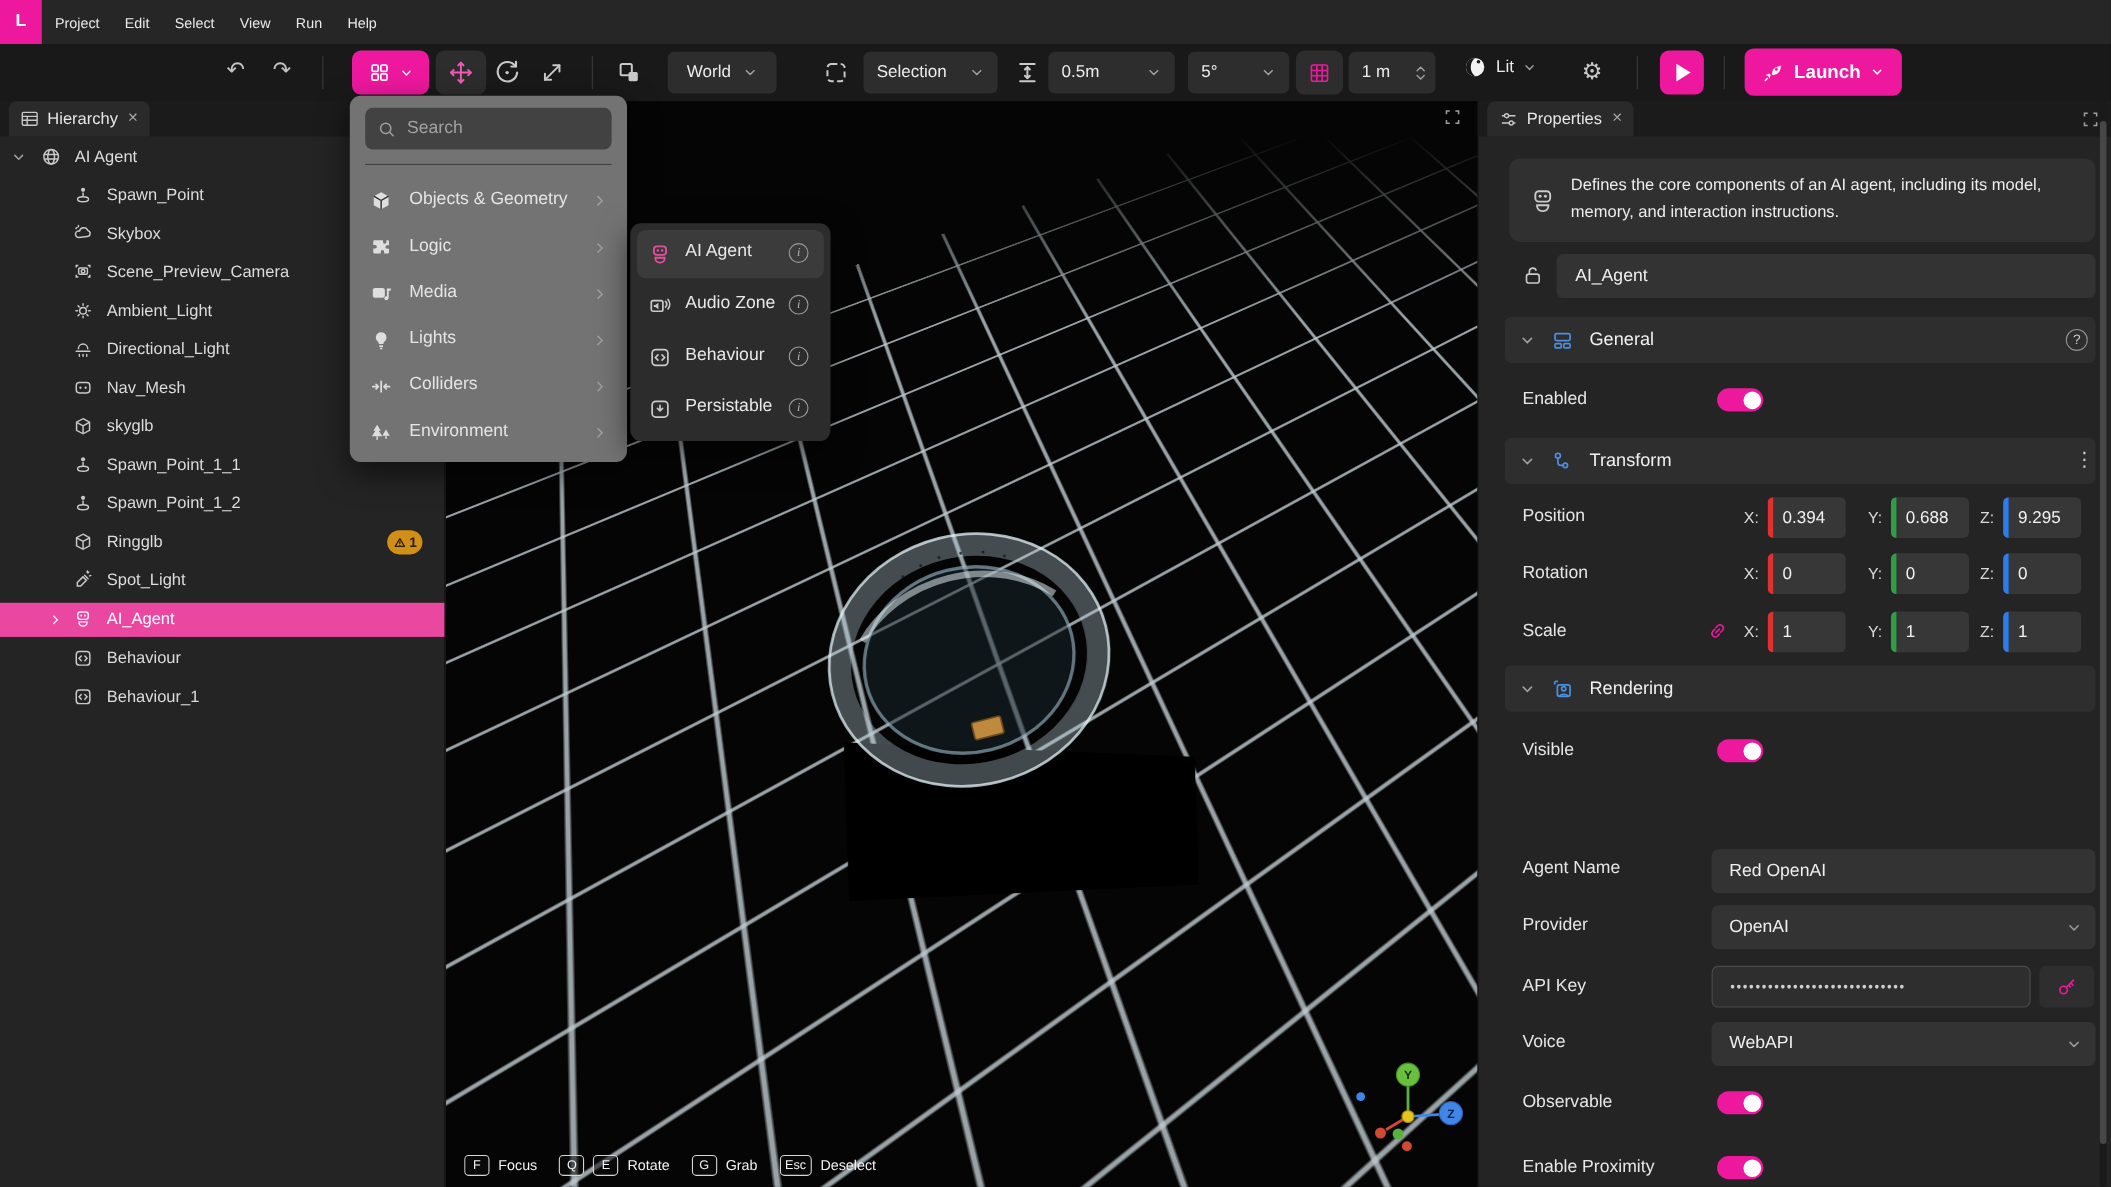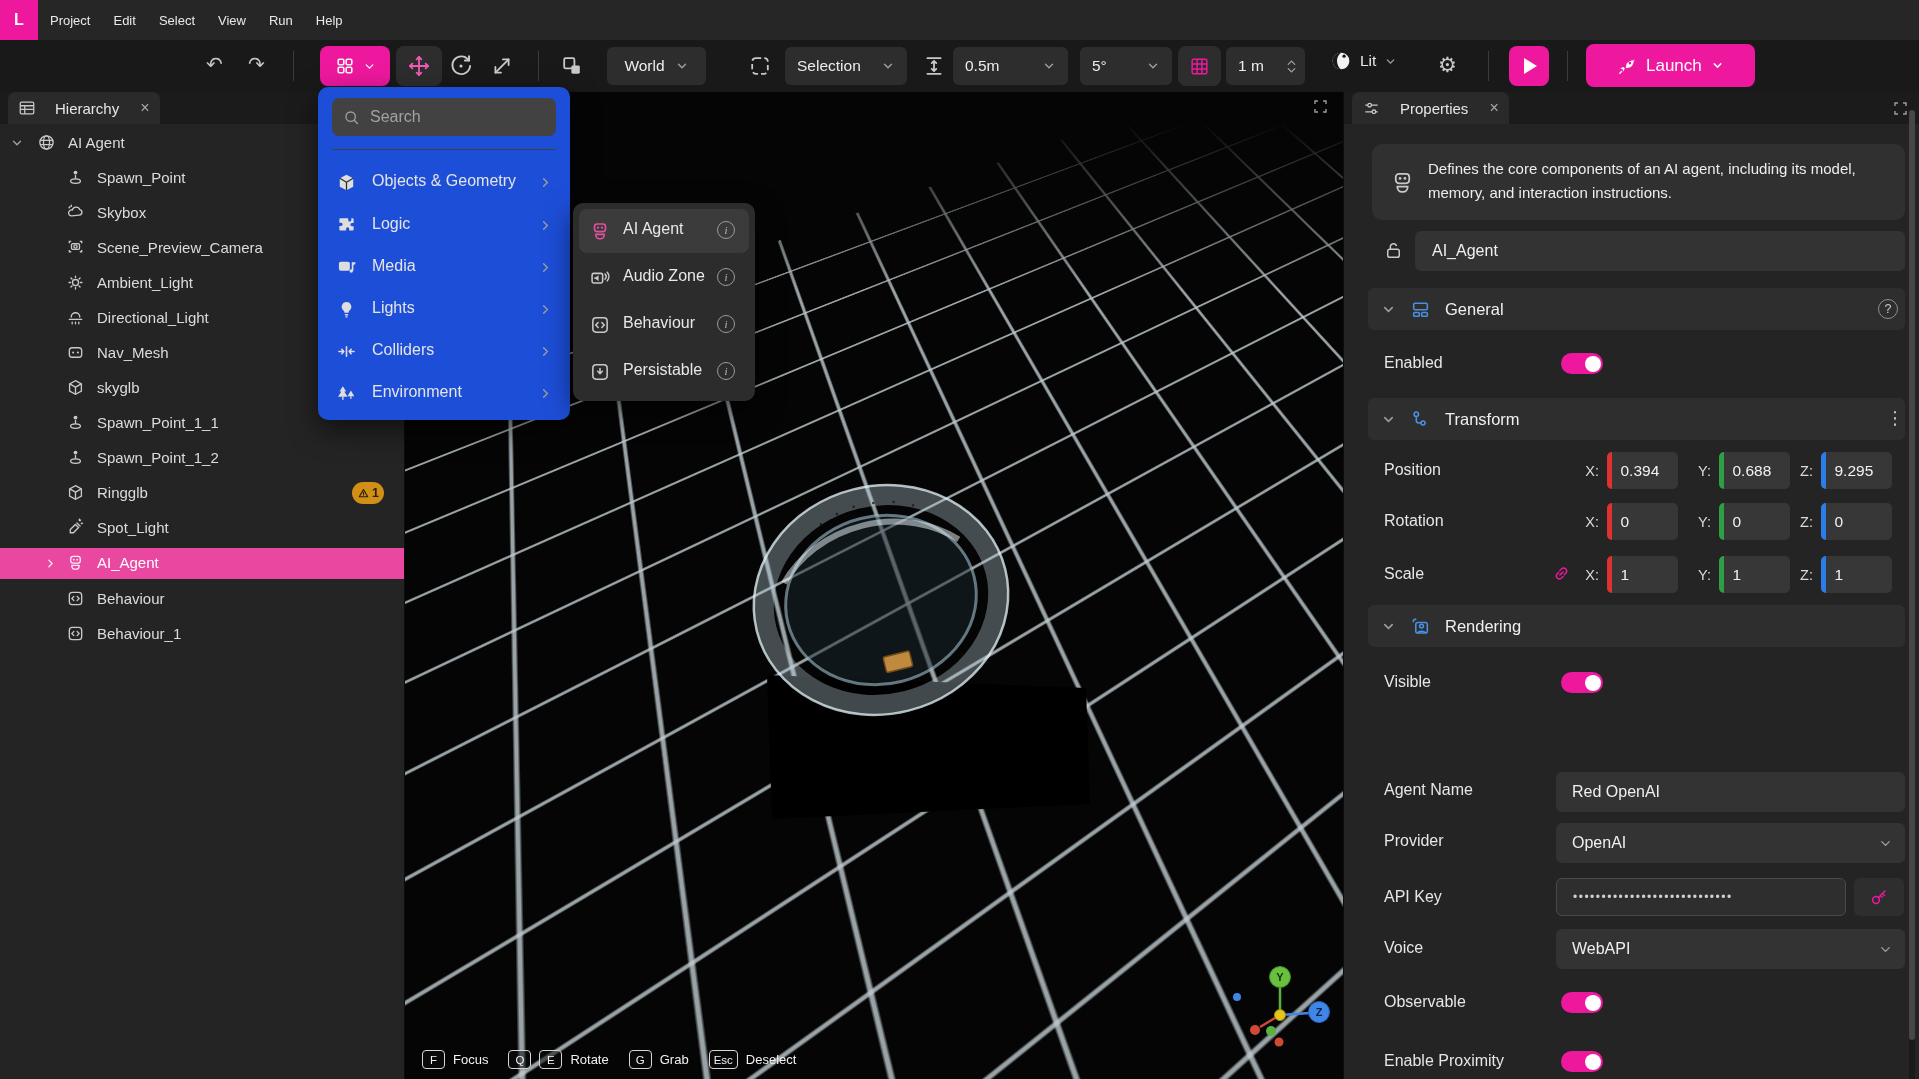--- a/index.html
+++ b/index.html
@@ -19,30 +19,30 @@
   .menubar{left:0;top:0;width:1919px;height:40px;background:#262626;display:flex;align-items:center;}
   .logo{width:38px;height:40px;background:#ee189e;color:#fff;font-weight:bold;font-size:16px;display:flex;align-items:center;justify-content:center;}
   .mitem{margin-left:23px;color:#e9e9e9;font-size:13px;cursor:default;}
   .toolbar{left:0;top:40px;width:1919px;height:52px;background:#191919;}
   .vdiv{width:1px;height:30px;background:#3a3a3a;top:51px;}
   .chip{height:38px;background:#2d2d2d;border-radius:6px;display:flex;align-items:center;padding:0 12px;gap:10px;box-sizing:border-box;font-size:15.5px;color:#ececec;top:47px;}
   .toolbtn{height:40px;border-radius:8px;display:flex;align-items:center;justify-content:center;top:46px;}
   .pink-btn{background:#ee189e;}
   .grey-btn{background:#2d2d2d;}
   .spin{display:flex;flex-direction:column;gap:1px;margin-left:2px;}
-  .launch{background:#ee189e;color:#fff;font-weight:normal;font-size:17px;border-radius:8px;display:flex;align-items:center;gap:9px;padding:0 31px;height:43px;top:44px;}
+  .launch{background:#ee189e;color:#fff;font-weight:bold;font-size:17px;border-radius:8px;display:flex;align-items:center;gap:9px;padding:0 16px;height:43px;top:44px;}
   .play{width:40px;height:40px;background:#ee189e;border-radius:8px;display:flex;align-items:center;justify-content:center;top:46px;}
   .tri{width:0;height:0;border-left:13px solid #fff;border-top:8px solid transparent;border-bottom:8px solid transparent;margin-left:3px;}
   .glyphbtn{font-size:20px;color:#c2c2c2;line-height:1;}
 
   
   .lpanel{left:0;top:92px;width:404px;height:987px;background:#242424;border-right:1px solid #0c0c0c;}
   .rpanel{left:1343px;top:92px;width:576px;height:987px;background:#242424;border-left:1px solid #0c0c0c;}
   .tabstrip{height:32px;background:#1b1b1b;width:100%;}
-  .tab{position:absolute;top:0;height:32px;background:#2a2a2a;border-radius:7px 7px 0 0;display:flex;align-items:center;gap:19px;padding:0 10px;font-size:15px;color:#e6e6e6;}
+  .tab{position:absolute;top:0;height:32px;background:#2a2a2a;border-radius:7px 7px 0 0;display:flex;align-items:center;gap:7px;padding:0 10px;font-size:15px;color:#e6e6e6;}
   .tclose{color:#a8a8a8;font-size:16px;margin-left:2px;}
 
   
   .trow{position:absolute;left:0;width:404px;height:30px;color:#dcdcdc;font-size:15px;}
   .trow .lbl{position:absolute;left:97px;top:6px;}
   .trow .ticon{position:absolute;left:66px;top:5px;}
   .trow.sel{background:#ea47a1;color:#ffffff;height:31px;}
   .badge{position:absolute;left:352px;top:4px;width:32px;height:22px;background:#d18f17;border-radius:11px;display:flex;align-items:center;justify-content:center;gap:2px;color:#2b2008;font-size:12.5px;font-weight:bold;}
 
   
@@ -51,21 +51,21 @@
   .plane{position:absolute;left:-800px;top:-160px;width:3200px;height:2600px;
     background-image:repeating-linear-gradient(0deg,rgba(225,238,244,.8) 0 1.8px,transparent 1.8px 58px),repeating-linear-gradient(90deg,rgba(225,238,244,.8) 0 1.8px,transparent 1.8px 58px);
     transform:perspective(1050px) rotateX(58deg) rotateZ(-38deg);transform-origin:58% 6%;opacity:.85;}
   .shadowquad{position:absolute;left:0;top:0;width:939px;height:987px;background:#000;
     clip-path:polygon(363px 583px,682px 596px,686px 712px,368px 727px);}
   .hints{position:absolute;left:18px;top:958px;display:flex;align-items:center;gap:8px;}
   .kbd{min-width:13px;height:17px;border:1.5px solid #d6d6d6;border-radius:4px;color:#f2f2f2;font-size:11.5px;display:inline-flex;align-items:center;justify-content:center;padding:0 4px;background:rgba(12,12,12,.55);}
   .hlabel{font-size:13px;color:#f2f2f2;margin-right:12px;}
 
   
-  .menu{left:318px;top:87px;width:252px;height:333px;background:#1d4ed8;border-radius:10px;box-shadow:0 10px 28px rgba(0,0,0,.55);z-index:50;}
+  .menu{left:318px;top:87px;width:252px;height:333px;background:#737373;border-radius:10px;box-shadow:0 10px 28px rgba(0,0,0,.55);z-index:50;}
   .search{position:absolute;left:14px;top:11px;width:224px;height:38px;background:#424242;border-radius:7px;display:flex;align-items:center;gap:10px;padding:0 11px;box-sizing:border-box;color:#a2a2a2;font-size:16px;}
   .mdiv{position:absolute;left:14px;top:62px;width:224px;height:1px;background:#414141;}
   .mrow{position:absolute;left:0;width:252px;height:42px;}
   .mrow .micon{position:absolute;left:18px;top:10px;}
   .mrow .mlbl{position:absolute;left:54px;top:10px;font-size:16px;color:#e5e5e5;}
   .mrow .mchev{position:absolute;left:220px;top:13px;}
   .submenu{left:573px;top:203px;width:182px;height:198px;background:#2c2c2c;border-radius:10px;box-shadow:0 10px 28px rgba(0,0,0,.55);z-index:51;}
   .srow{position:absolute;left:6px;width:170px;height:44px;border-radius:8px;}
   .srow.hl{background:#3b3b3b;}
   .srow .sicon{position:absolute;left:10px;top:11px;}

